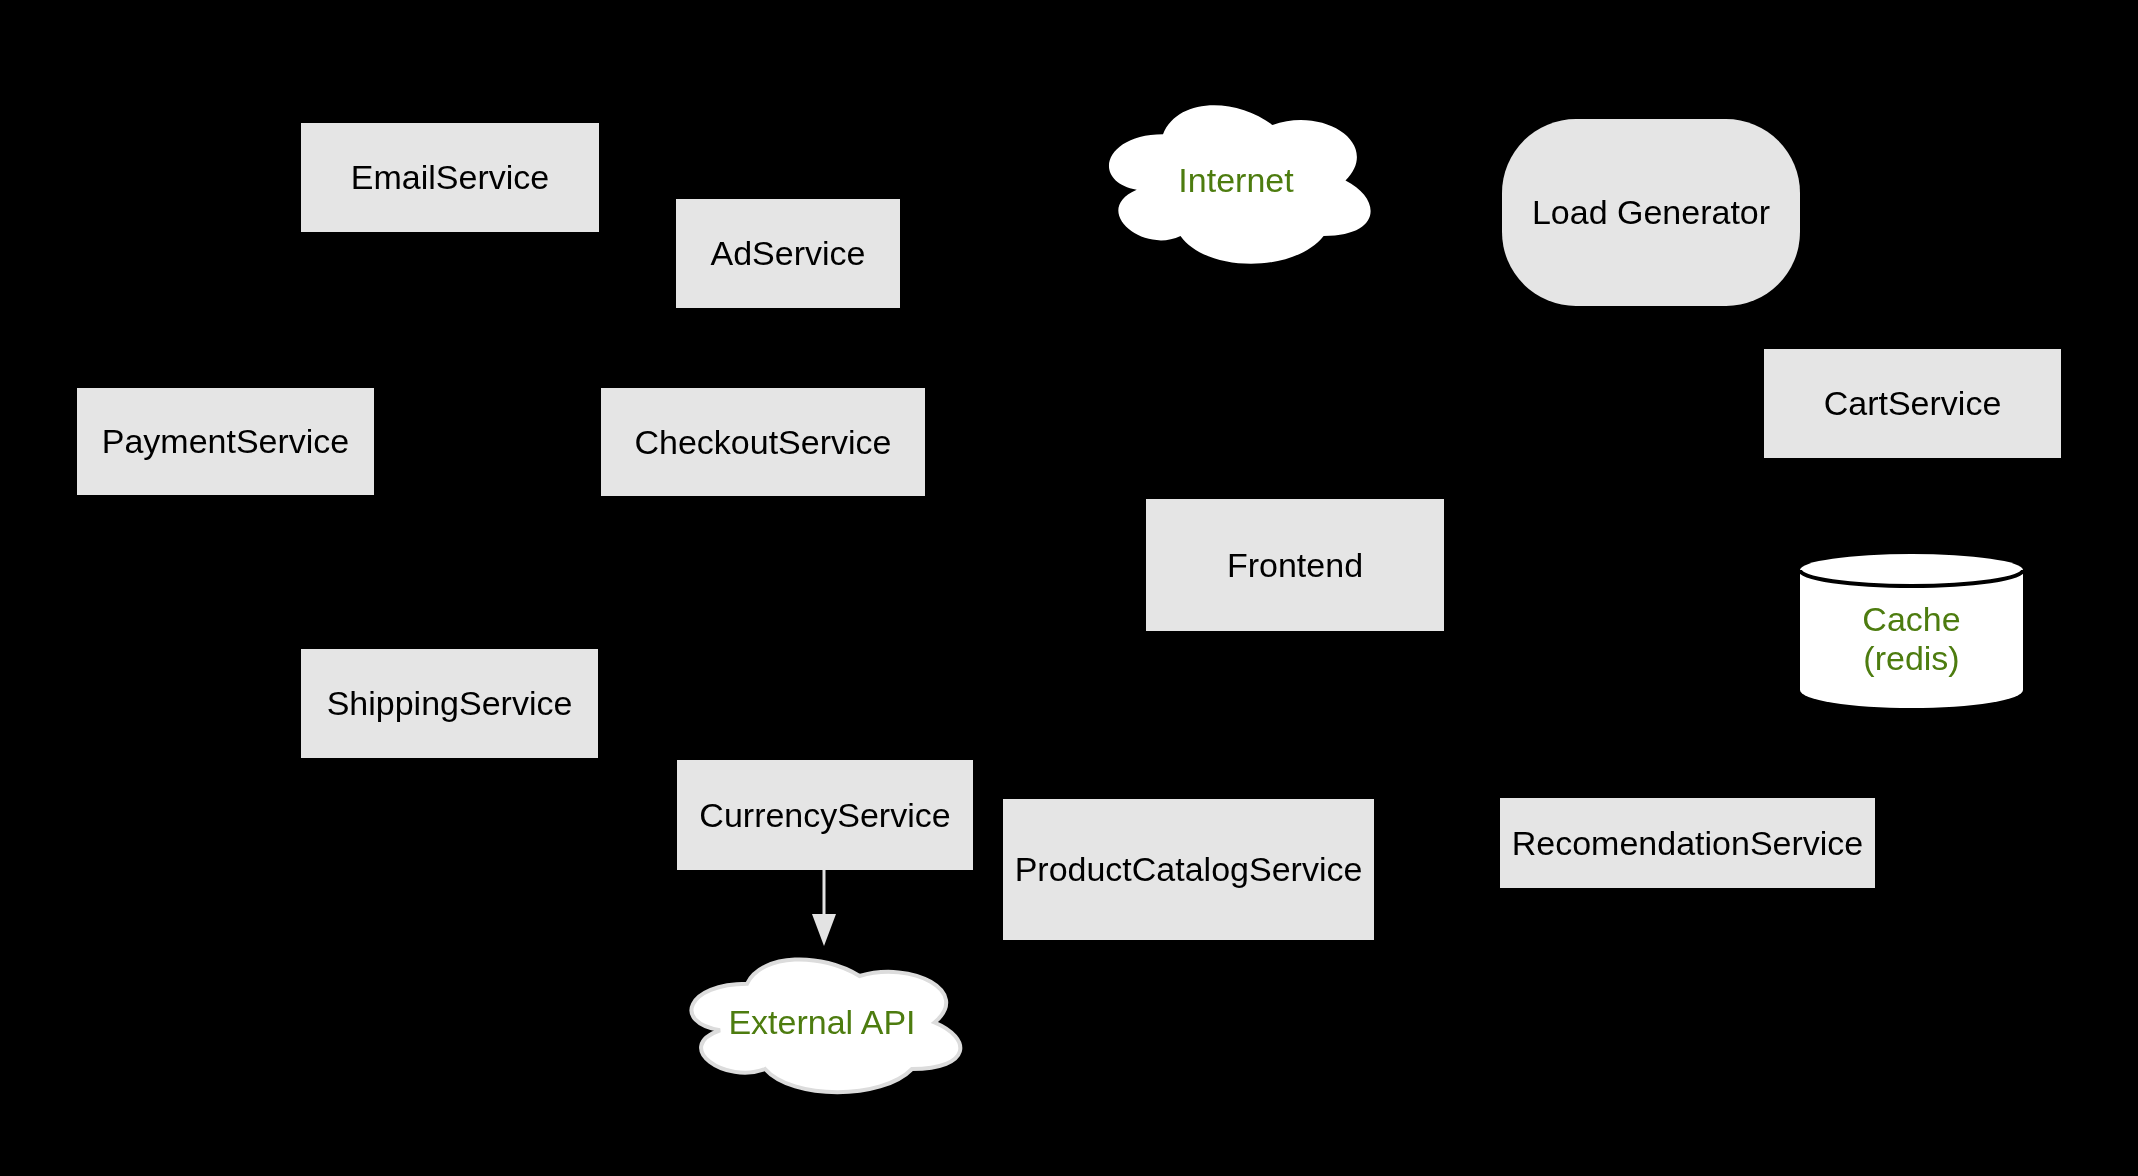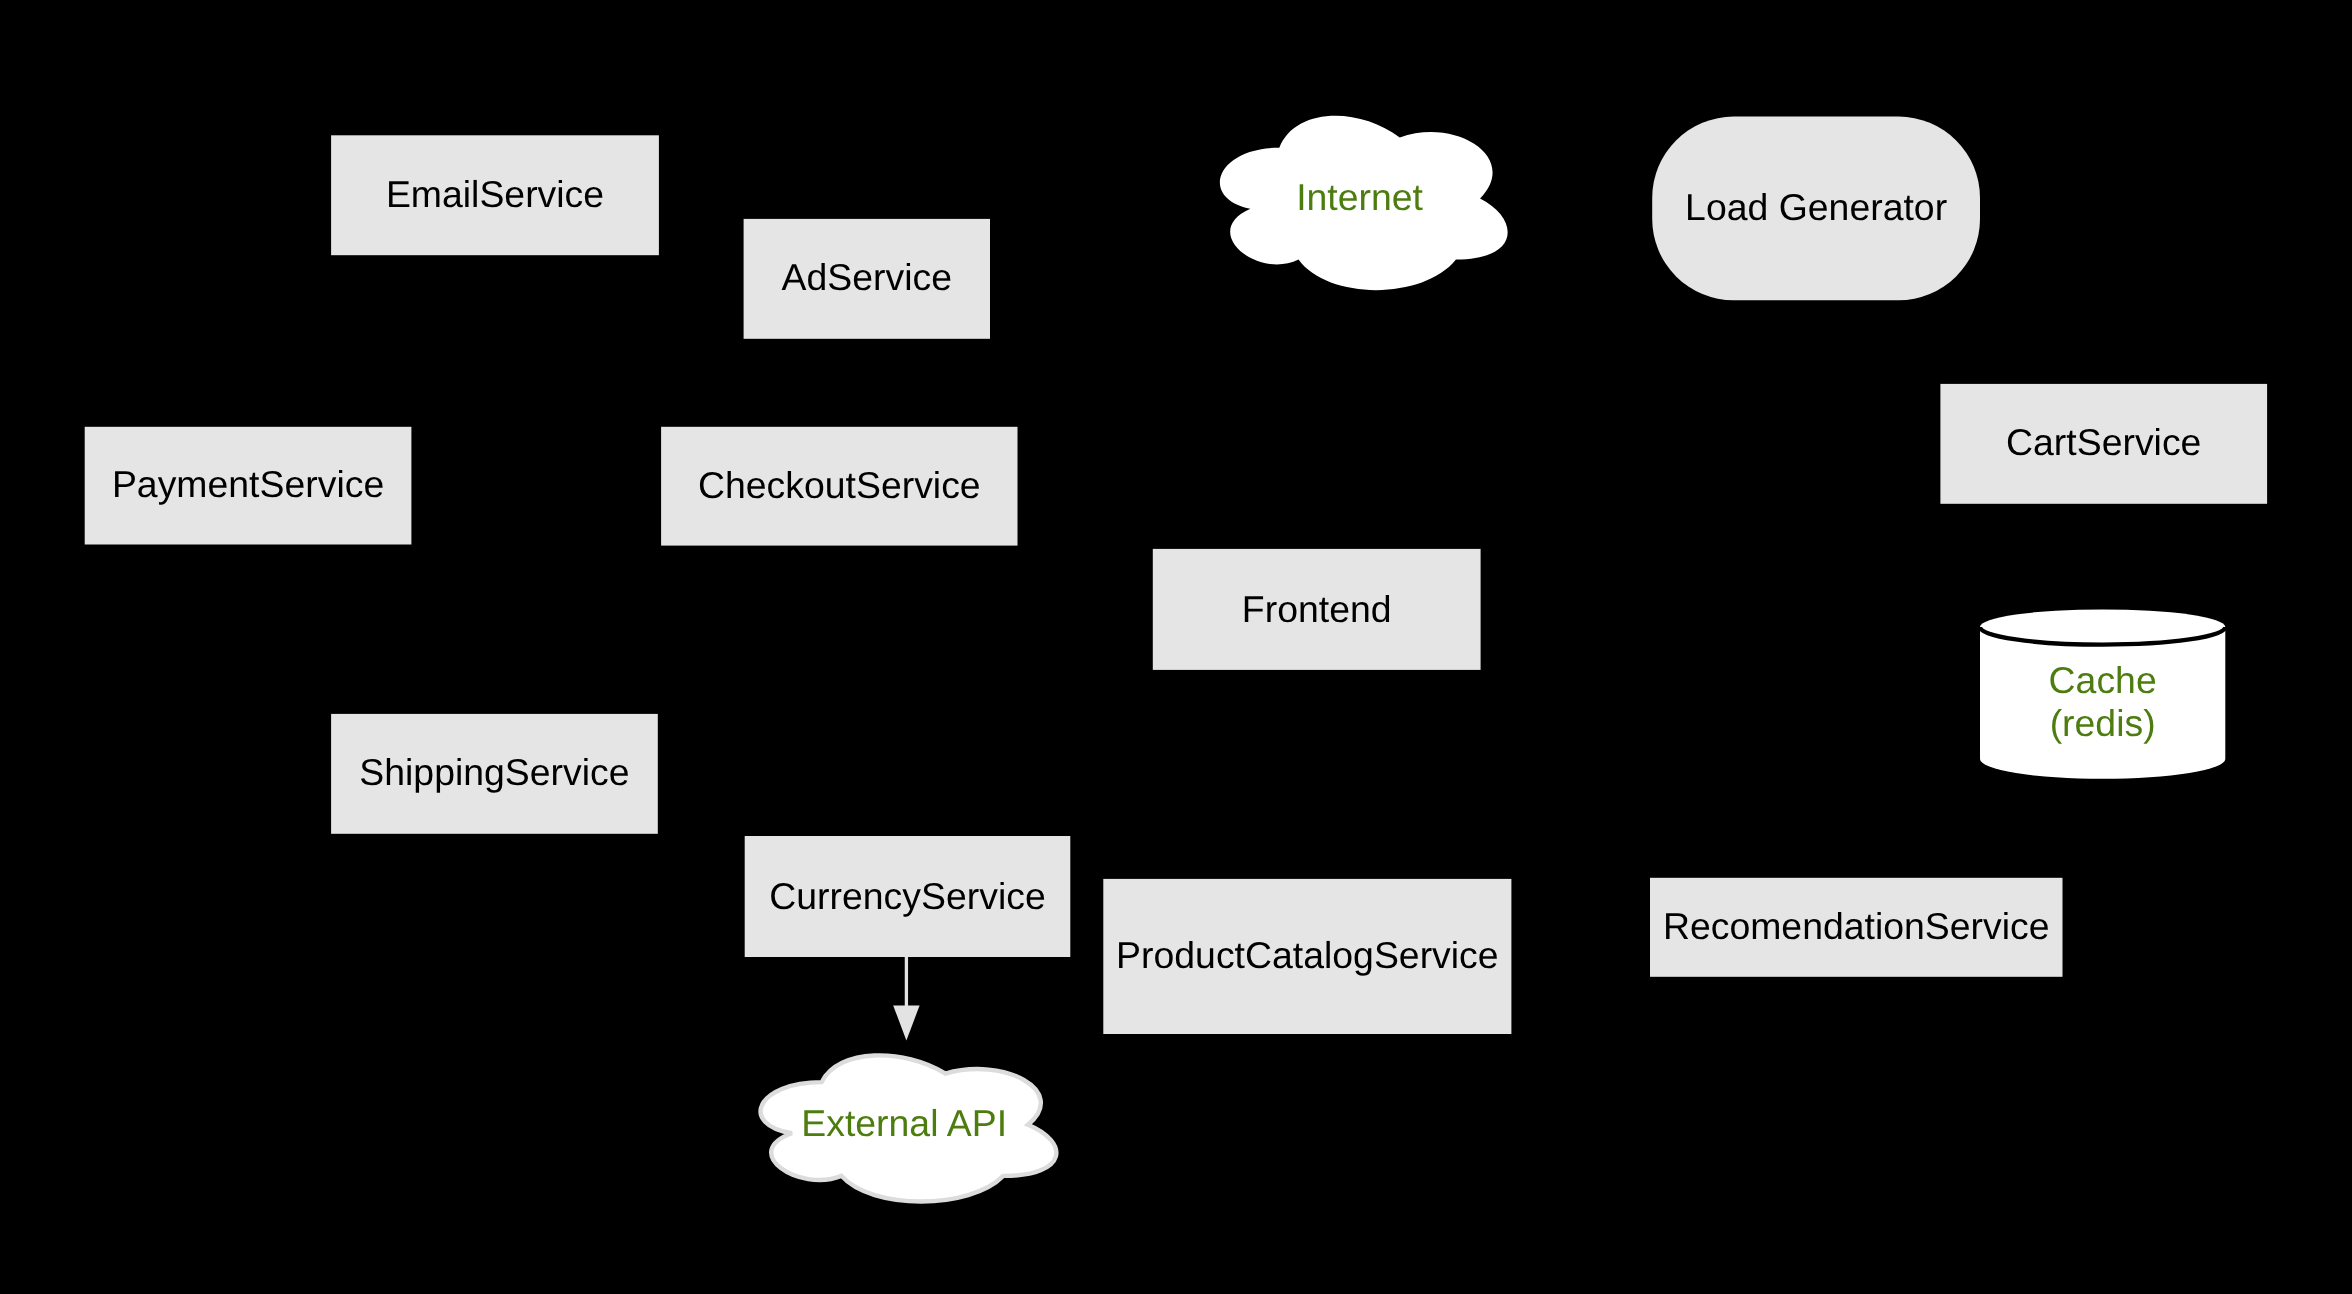--- a/index.html
+++ b/index.html
@@ -76,41 +76,41 @@
   </div>
 
   <div class="node" style="left:601px; top:388px; width:324px; height:108px">
     <span>CheckoutService</span>
   </div>
 
   <div class="node" style="left:1764px; top:349px; width:297px; height:109px">
     <span>CartService</span>
   </div>
 
-  <div class="node" style="left:1048px; top:499px; width:298px; height:110px">
+  <div class="node" style="left:1146px; top:499px; width:298px; height:132px">
     <span>Frontend</span>
   </div>
 
   <div class="node" style="left:301px; top:649px; width:297px; height:109px">
     <span>ShippingService</span>
   </div>
 
   <div class="node" style="left:677px; top:760px; width:296px; height:110px">
     <span>CurrencyService</span>
   </div>
 
   <div class="node" style="left:1003px; top:799px; width:371px; height:141px">
     <span>ProductCatalogService</span>
   </div>
 
   <div class="node" style="left:1500px; top:798px; width:375px; height:90px">
     <span>RecomendationService</span>
   </div>
 
-  <div class="node" style="left:1502px; top:106px; width:298px; height:167px; border-radius:74px">
+  <div class="node" style="left:1502px; top:119px; width:298px; height:187px; border-radius:74px">
     <span>Load Generator</span>
   </div>
 
   <div class="shape-wrap" style="left:1090px; top:88px; width:292px; height:185px">
     <svg width="292" height="185" viewBox="0 0 292 185">
       <path fill="#ffffff" stroke="none" d="M 73,46.25
            C 14.6,46.25 0,92.5 46.72,101.75
            C 0,122.1 52.56,166.5 90.52,148
            C 116.8,185 204.4,185 233.6,148
            C 292,148 292,111 255.5,92.5

